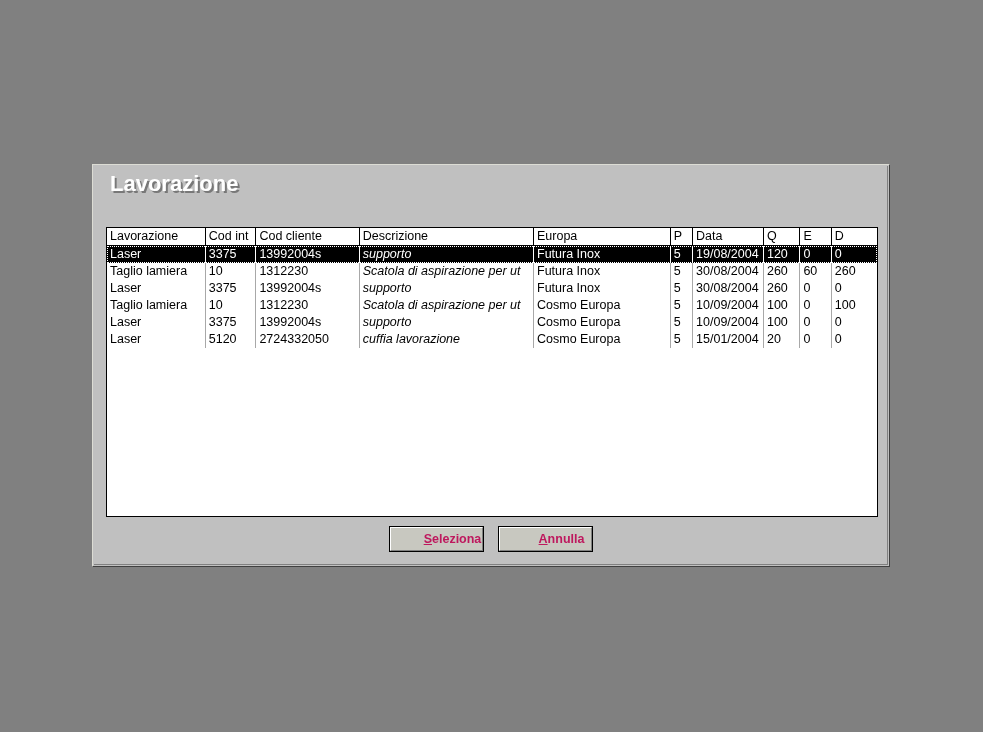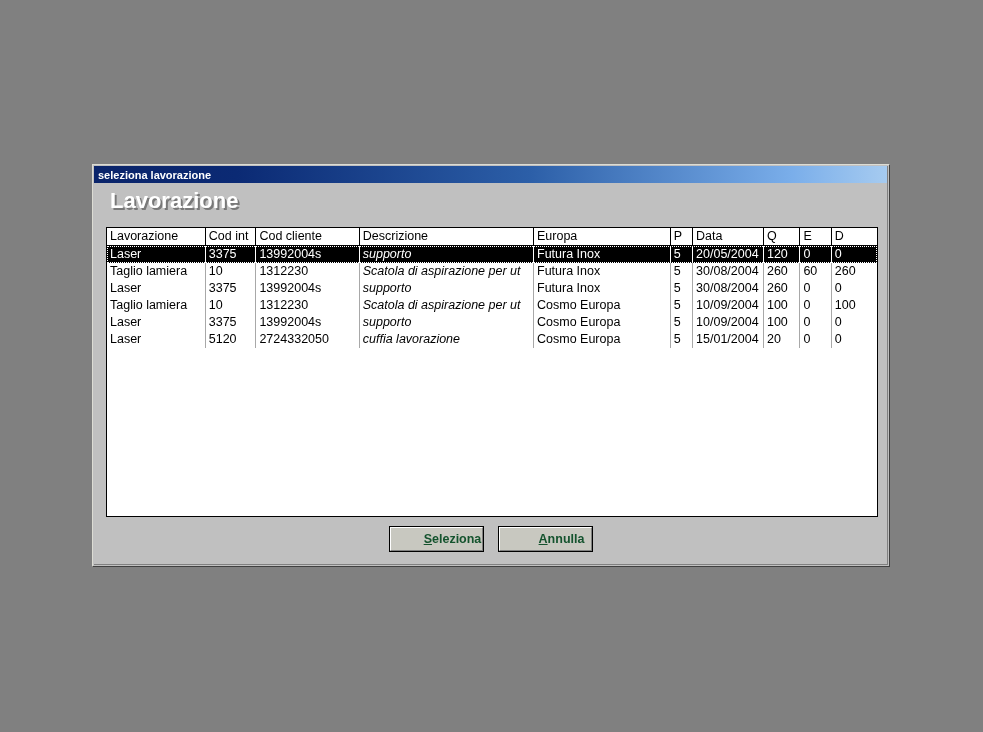--- a/index.html
+++ b/index.html
@@ -165,37 +165,34 @@
     border-left: 1px solid #ffffff;
     border-right: 1px solid #808080;
     border-bottom: 1px solid #808080;
     display: flex;
     align-items: center;
     justify-content: center;
     box-sizing: border-box;
   }
   .btn-label {
     font-size: 12.5px;
-    color: #14532d;
+    color: #be185d;
     font-weight: bold;
     margin-left: 33px;
   }
   .btn-label .accel {
     text-decoration: underline;
   }
 </style>
 </head>
 <body>
 
 <div id="dialog">
   <div id="dialog-inner">
 
-    <div class="titlebar">
-      <span class="titlebar-text">seleziona lavorazione</span>
-    </div>
 
     <div class="heading-wrap">
       <span class="heading">Lavorazione</span>
     </div>
 
     <div class="listbox">
       <table class="grid">
         <colgroup>
           <col class="c-lav">
             <col class="c-codi">
@@ -223,21 +220,21 @@
           </tr>
         </thead>
         <tbody id="grid-body">
             <tr class="row-selected">
               <td class="c-lav">Laser</td>
               <td class="c-codi">3375</td>
               <td class="c-codc">13992004s</td>
               <td class="c-desc">supporto</td>
               <td class="c-clie">Futura Inox</td>
               <td class="c-p">5</td>
-              <td class="c-data">20/05/2004</td>
+              <td class="c-data">19/08/2004</td>
               <td class="c-q">120</td>
               <td class="c-e">0</td>
               <td class="c-d">0</td>
             </tr>
             <tr>
               <td class="c-lav">Taglio lamiera</td>
               <td class="c-codi">10</td>
               <td class="c-codc">1312230</td>
               <td class="c-desc">Scatola di aspirazione per ut</td>
               <td class="c-clie">Futura Inox</td>

